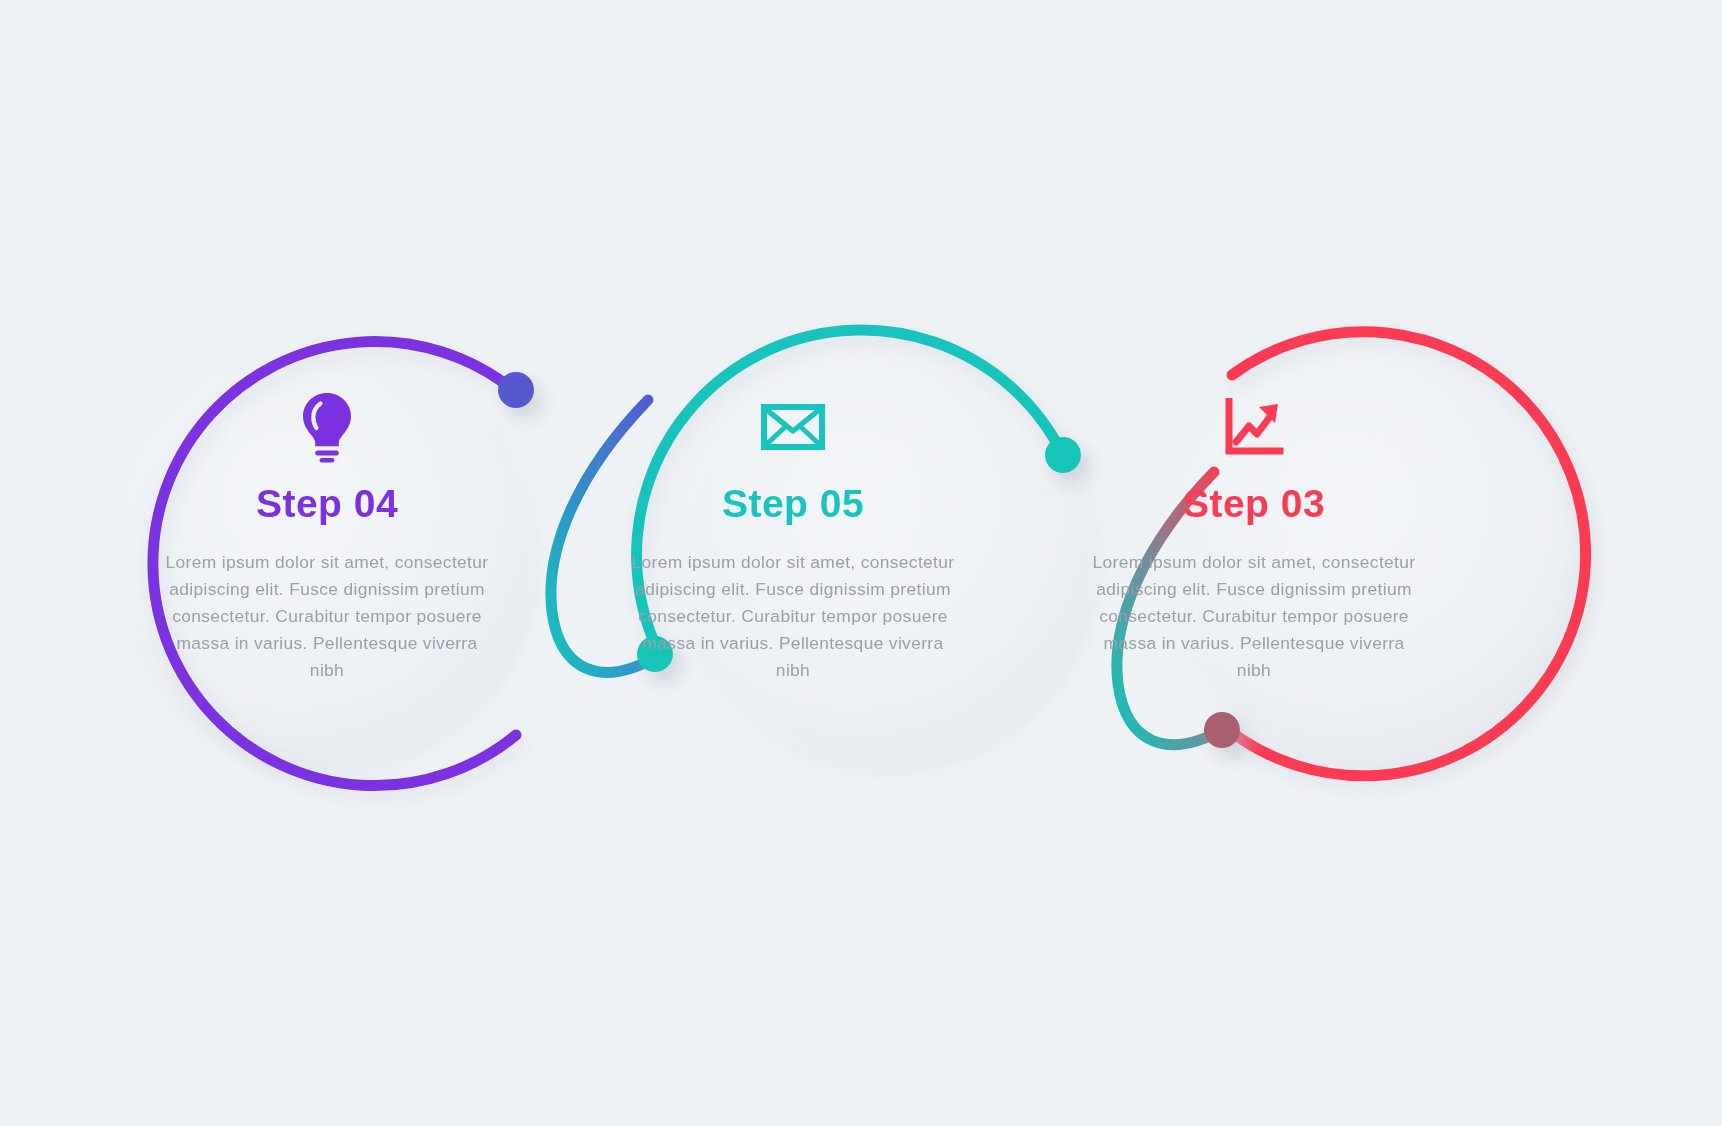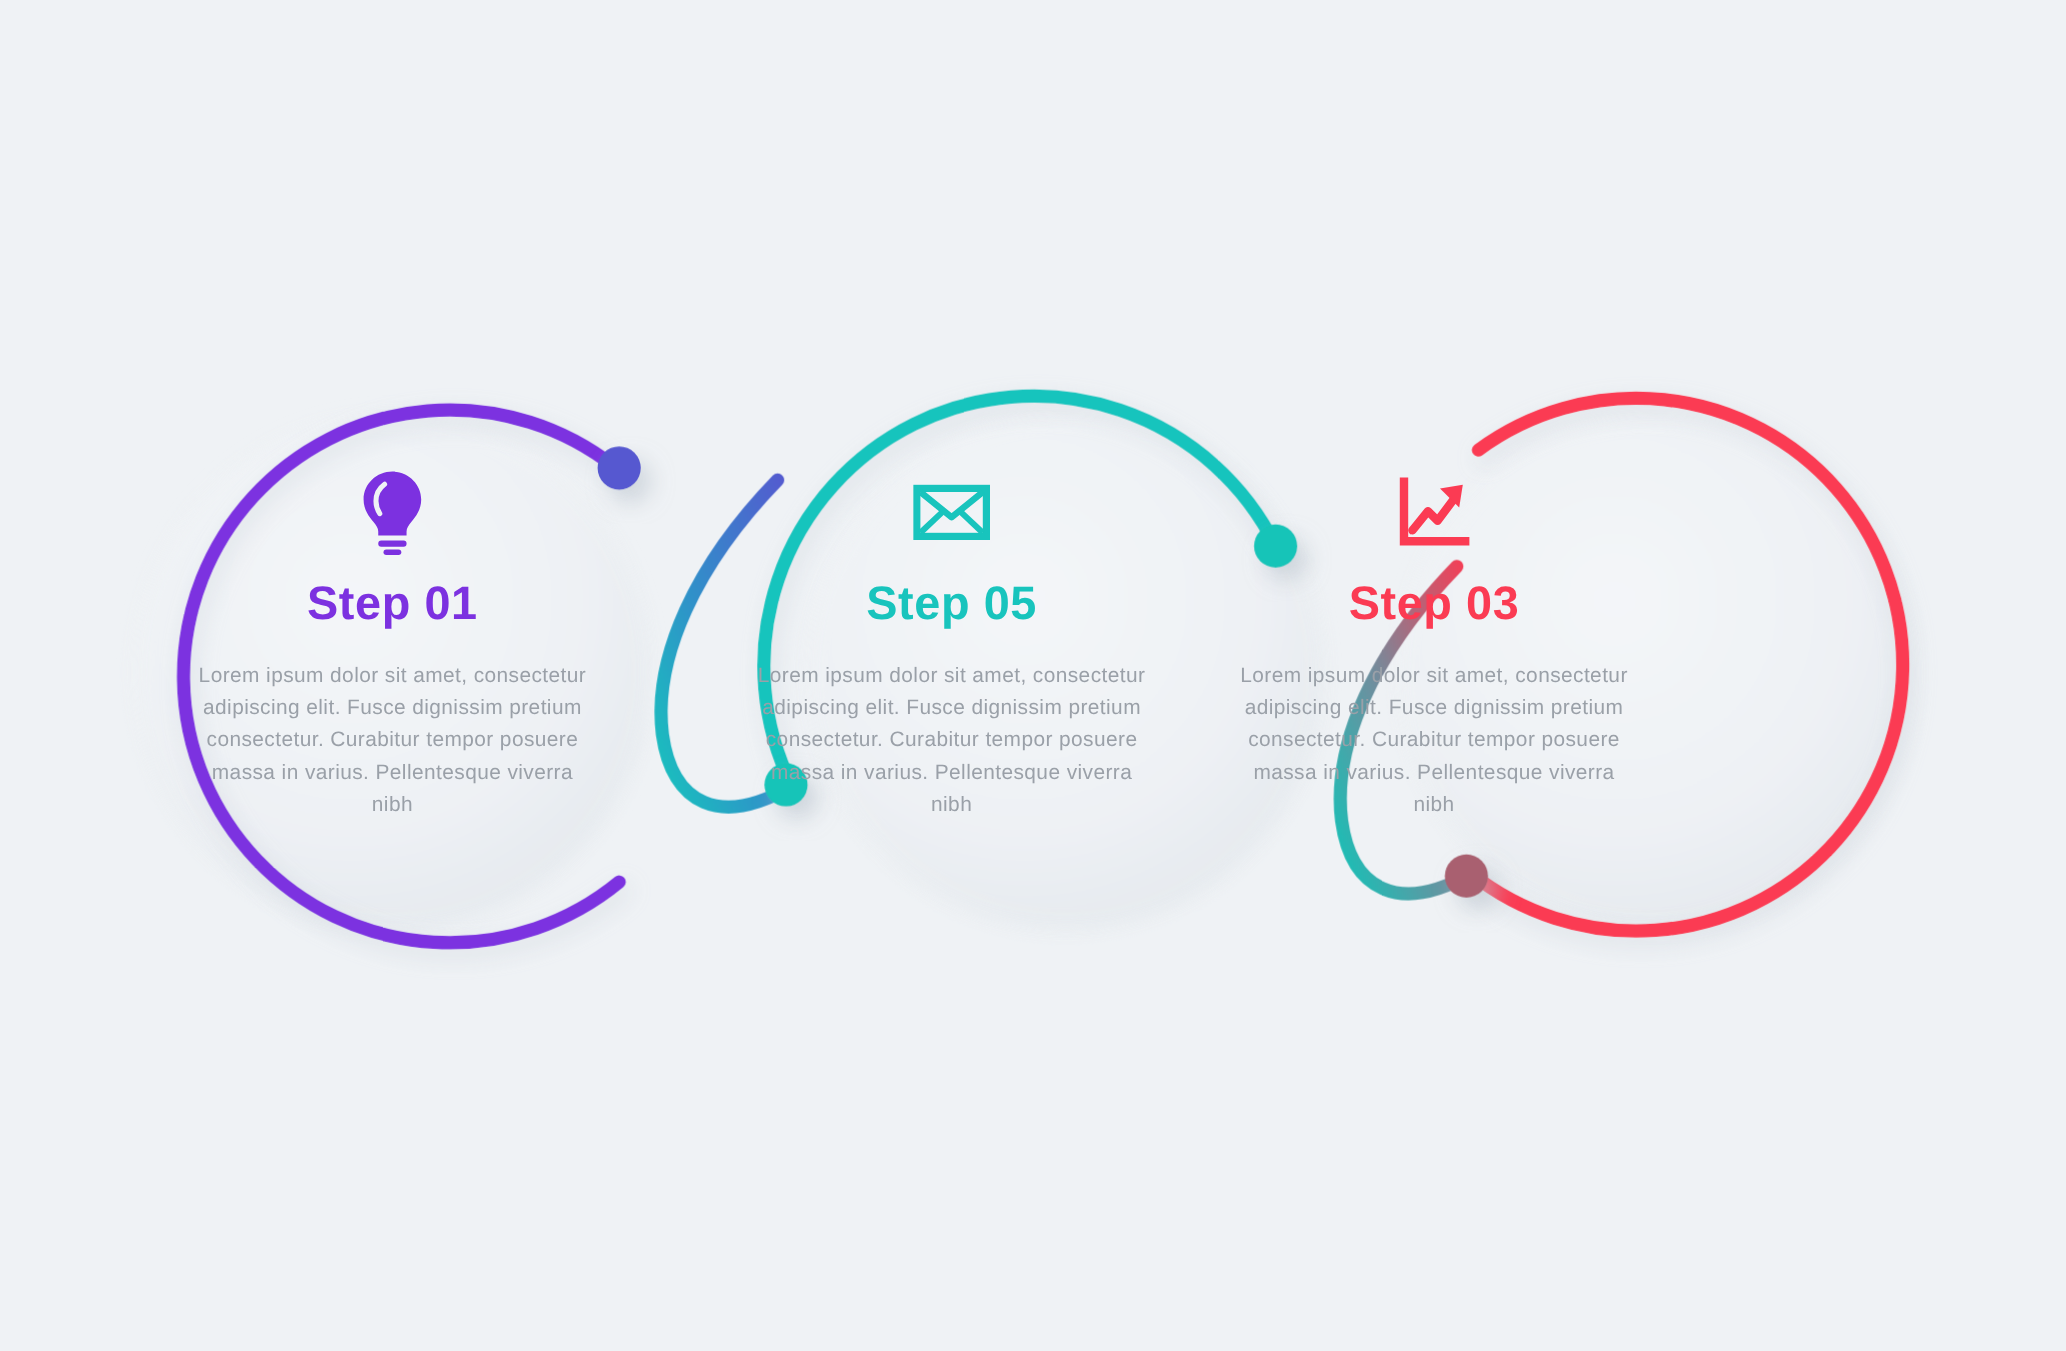--- a/index.html
+++ b/index.html
@@ -50,21 +50,21 @@
     font-size: 17.4px;
     line-height: 1.55;
     color: #9aa0a8;
     letter-spacing: 0.35px;
     margin: 15px auto;
     width: 330px;
     font-weight: 500;
   }
   #card-0 { left: 117px; top: 388px; }
   #card-1 { left: 583px; top: 388px; }
-  #card-2 { left: 985px; top: 388px; }
+  #card-2 { left: 1044px; top: 388px; }
 </style>
 </head>
 <body style="background: rgb(239, 242, 245);">
 
 <div id="stage">
 
   <svg id="art" viewBox="0 0 1722 1126" xmlns="http://www.w3.org/2000/svg">
     <defs>
       <linearGradient id="gradConn1" x1="0" y1="1" x2="1" y2="0">
         <stop offset="0%" stop-color="#18c4bd"></stop>
@@ -148,21 +148,21 @@
 
   <div class="step-card" id="card-0">
     <div class="step-icon">
       <svg width="58" height="72" viewBox="0 0 58 72" xmlns="http://www.w3.org/2000/svg">
         <path d="M29 2 C15.8 2 5 12.4 5 25.2 c0 8.6 4.6 14.2 8.1 18.6 2.4 3 4.1 5.2 4.1 8.2 v3.2 h23.6 v-3.2 c0-3 1.7-5.2 4.1-8.2 C48.4 39.4 53 33.8 53 25.2 53 12.4 42.2 2 29 2 Z" fill="#7c31e0"></path>
         <path d="M22.5 12.5 c-4.6 3.4 -7.2 8.4 -7.2 14 0 4.2 1.3 7.6 3.2 10.6" fill="none" stroke="#eff2f5" stroke-width="4.2" stroke-linecap="round"></path>
         <rect x="17.2" y="59.5" width="23.6" height="5.1" rx="2.5" fill="#7c31e0"></rect>
         <rect x="21.6" y="67" width="14.8" height="4.6" rx="2.3" fill="#7c31e0"></rect>
       </svg>
     </div>
-    <div class="step-title" style="color:#7c31e0">Step 01</div>
+    <div class="step-title" style="color:#7c31e0">Step 04</div>
     <div class="step-desc">Lorem ipsum dolor sit amet, consectetur adipiscing elit. Fusce dignissim pretium consectetur. Curabitur tempor posuere massa in varius. Pellentesque viverra nibh</div>
   </div>
 
   <div class="step-card" id="card-1">
     <div class="step-icon">
       <svg width="64" height="48" viewBox="0 0 64 48" xmlns="http://www.w3.org/2000/svg">
         <rect x="3" y="4" width="58" height="40" fill="none" stroke="#18c4bd" stroke-width="6"></rect>
         <path d="M6 7 L32 28 L58 7" fill="none" stroke="#18c4bd" stroke-width="5.4" stroke-linejoin="round"></path>
         <path d="M6 41 L24 24" fill="none" stroke="#18c4bd" stroke-width="5"></path>
         <path d="M58 41 L40 24" fill="none" stroke="#18c4bd" stroke-width="5"></path>

